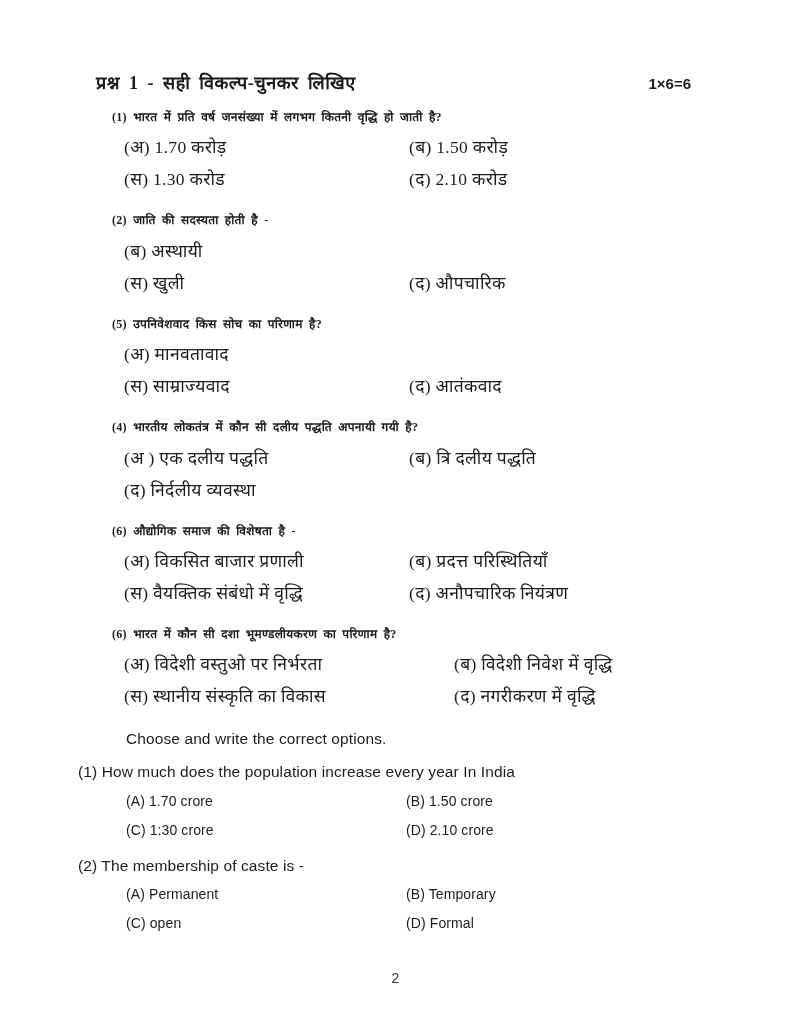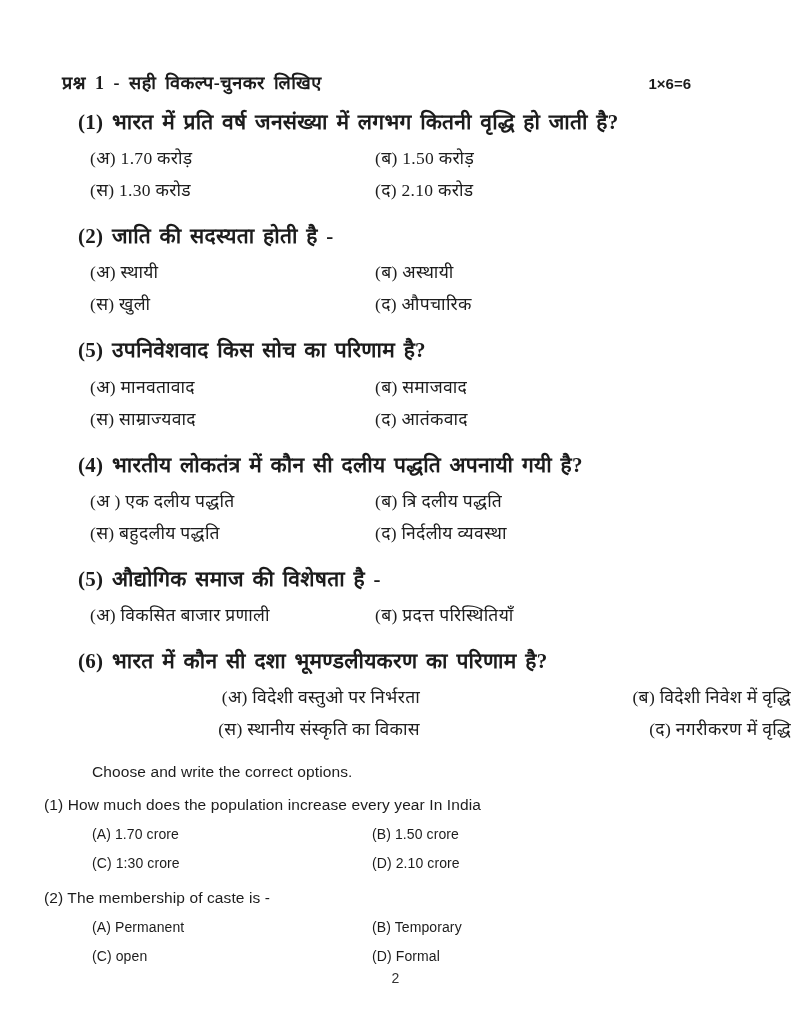--- a/index.html
+++ b/index.html
@@ -9,20 +9,21 @@
     height: 1024px;
     margin: 0 auto;
     background: #ffffff;
     color: #1c1c1c;
     overflow: hidden;
     box-sizing: border-box;
     font-family: "Liberation Serif", "DejaVu Serif", serif;
   }
   .content {
     padding-top: 70px;
+    margin-left: 34px;
   }
   
   .q-header {
     display: flex;
     justify-content: space-between;
     align-items: baseline;
     padding: 0 100px 0 62px;
     margin-bottom: 16px;
   }
   .q-header .title {
@@ -35,37 +36,37 @@
     font-family: "Liberation Sans", "DejaVu Sans", sans-serif;
     font-size: 15px;
     font-weight: 600;
   }
   
   .q { margin-bottom: 23px; }
   .q-stem {
     padding-left: 78px;
     padding-right: 60px;
     margin-bottom: 13px;
-    font-size: 21px;
+    font-size: 12px;
     font-weight: 600;
     letter-spacing: 0.3px;
     word-spacing: 3px;
     line-height: 1.2;
   }
   .opt-row {
     display: grid;
     grid-template-columns: 285px 1fr;
     padding-left: 90px;
     margin-bottom: 11px;
     font-size: 17.5px;
     font-weight: 400;
     letter-spacing: 0.3px;
     line-height: 1.2;
   }
-  .q.wide-col2 .opt-row { grid-template-columns: 330px 1fr; text-align: right; }
+  .q.wide-col2 .opt-row { grid-template-columns: 330px 1fr; }
   
   .en {
     font-family: "Liberation Sans", "DejaVu Sans", sans-serif;
     font-size: 15.5px;
     font-weight: 400;
     letter-spacing: 0.1px;
   }
   .en-heading {
     padding-left: 92px;
     margin-bottom: 15px;
@@ -117,59 +118,60 @@
       </div>
       <div class="opt-row">
         <span>(स) 1.30 करोड</span>
         <span>(द) 2.10 करोड</span>
       </div>
     </section>
 
     <section class="q">
       <div class="q-stem">(2) जाति  की  सदस्यता  होती  है -</div>
       <div class="opt-row">
-        <span>(अ) स्थायी</span>
         <span>(ब) अस्थायी</span>
       </div>
       <div class="opt-row">
         <span>(स) खुली</span>
         <span>(द) औपचारिक</span>
       </div>
     </section>
 
     <section class="q">
       <div class="q-stem">(5) उपनिवेशवाद  किस  सोच  का  परिणाम  है?</div>
       <div class="opt-row">
         <span>(अ) मानवतावाद</span>
-        <span>(ब) समाजवाद</span>
       </div>
       <div class="opt-row">
         <span>(स) साम्राज्यवाद</span>
         <span>(द) आतंकवाद</span>
       </div>
     </section>
 
     <section class="q">
       <div class="q-stem">(4) भारतीय  लोकतंत्र  में  कौन  सी  दलीय  पद्धति  अपनायी  गयी  है?</div>
       <div class="opt-row">
         <span>(अ ) एक  दलीय  पद्धति</span>
         <span>(ब) त्रि  दलीय  पद्धति</span>
       </div>
       <div class="opt-row">
-        <span>(स)  बहुदलीय  पद्धति</span>
         <span>(द) निर्दलीय व्यवस्था</span>
       </div>
     </section>
 
     <section class="q">
-      <div class="q-stem">(5) औद्योगिक समाज की विशेषता है -</div>
+      <div class="q-stem">(6) औद्योगिक समाज की विशेषता है -</div>
       <div class="opt-row">
         <span>(अ) विकसित बाजार प्रणाली</span>
         <span>(ब) प्रदत्त परिस्थितियाँ</span>
       </div>
+      <div class="opt-row">
+        <span>(स) वैयक्तिक संबंधो में वृद्धि</span>
+        <span>(द) अनौपचारिक नियंत्रण</span>
+      </div>
     </section>
 
     <section class="q wide-col2">
       <div class="q-stem">(6) भारत में कौन सी दशा भूमण्डलीयकरण का परिणाम है?</div>
       <div class="opt-row">
         <span>(अ) विदेशी वस्तुओ पर निर्भरता</span>
         <span>(ब) विदेशी निवेश में वृद्धि</span>
       </div>
       <div class="opt-row">
         <span>(स) स्थानीय संस्कृति का विकास</span>

